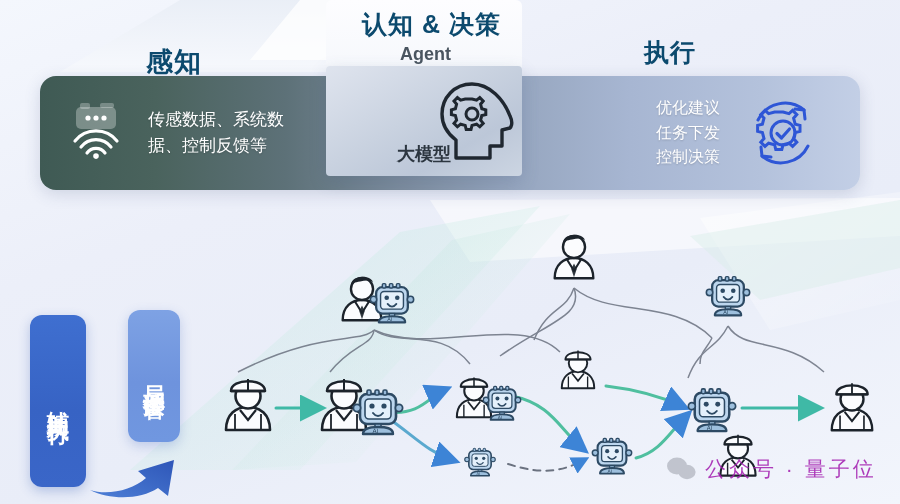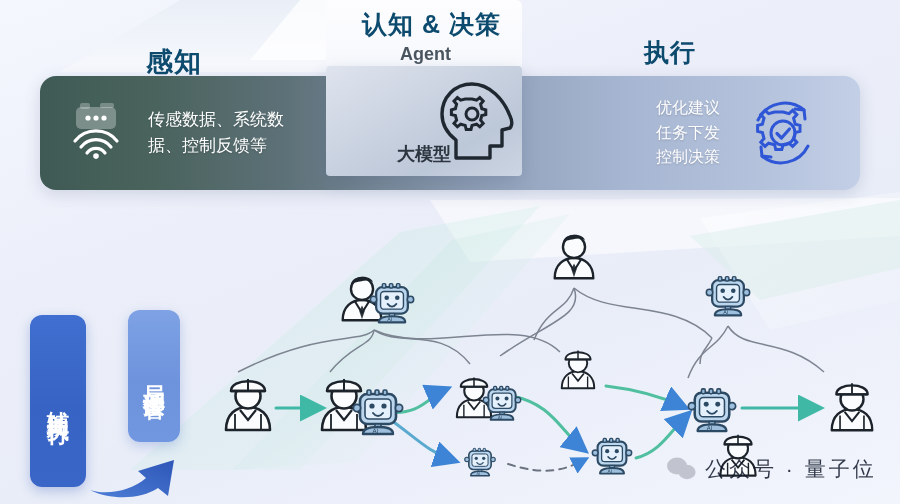--- a/index.html
+++ b/index.html
@@ -106,21 +106,21 @@
     box-shadow:0 4px 12px rgba(60,100,190,.26);
   }
 
   
   .figs{ position:absolute; inset:0; }
 
   
   .watermark{
     position:absolute; left:666px; top:455px;
     display:flex; align-items:center; gap:9px;
-    color:#0f172a; font-size:21px; letter-spacing:3px;
+    color:#a21caf; font-size:21px; letter-spacing:3px;
     opacity:.85; pointer-events:none;
   }
 </style>
 </head>
 <body>
 
 <div id="stage">
 
   <div class="bg-base"></div>
 

